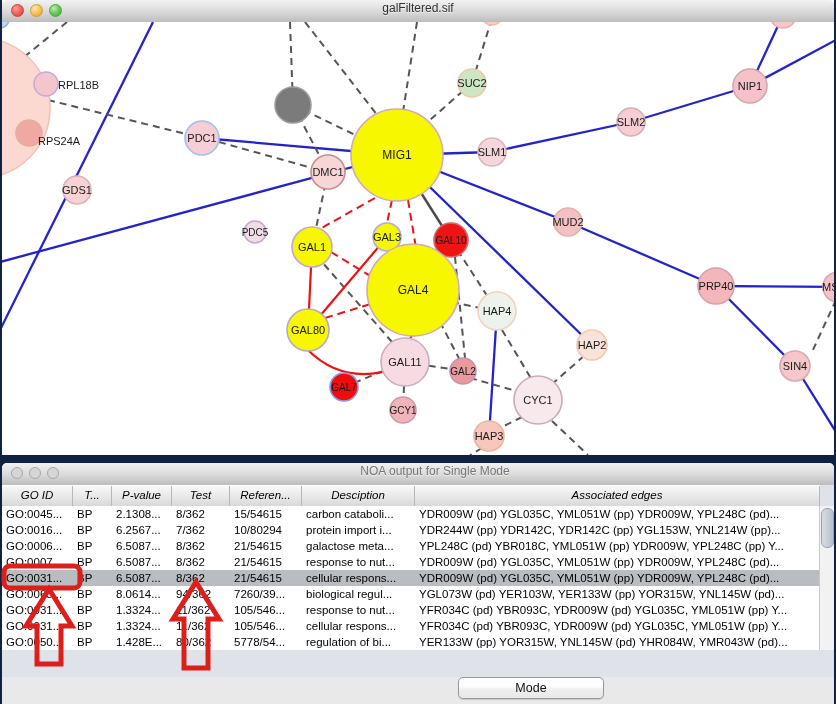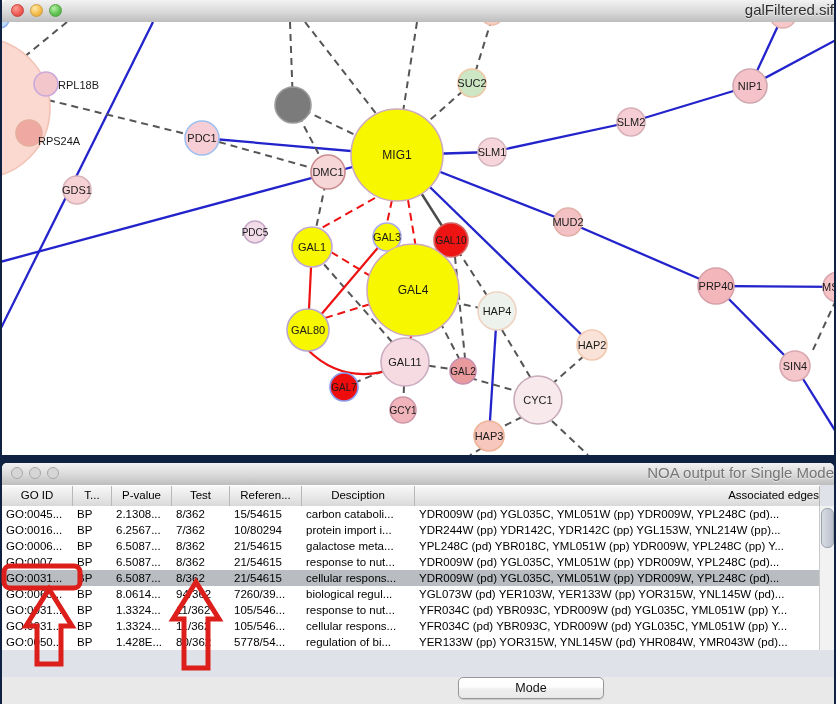--- a/index.html
+++ b/index.html
@@ -10,22 +10,22 @@
     -webkit-font-smoothing:antialiased;
   }
   .window{position:absolute;background:#fff;}
   .titlebar{
     position:absolute;left:0;top:0;right:0;height:22px;
     background:linear-gradient(#f2f2f2,#d9d9d9 55%,#bdbdbd);
     border-bottom:1px solid #8e8e8e;
     border-radius:5px 5px 0 0;
   }
   .titlebar .title{
-    position:absolute;left:0;right:0;top:1px;text-align:right;
-    font-size:15px;color:#2f2f2f;text-shadow:0 1px 0 rgba(255,255,255,.6);
+    position:absolute;left:0;right:0;top:1px;text-align:center;
+    font-size:12px;color:#2f2f2f;text-shadow:0 1px 0 rgba(255,255,255,.6);
   }
   .titlebar.inactive .title{color:#757575;padding-left:34px;}
   .lights{position:absolute;left:9px;top:4px;display:flex;gap:6px;}
   .tl{width:13px;height:13px;border-radius:50%;display:inline-block;box-sizing:border-box;}
   .tl.red{background:radial-gradient(circle at 35% 30%,#ff9d94,#ee5f57 55%,#d23b32);border:1px solid #c8423a;}
   .tl.yellow{background:radial-gradient(circle at 35% 30%,#ffe9a8,#f5bd4f 55%,#dd9c2f);border:1px solid #cf9d3e;}
   .tl.green{background:radial-gradient(circle at 35% 30%,#b8f0a8,#61c554 55%,#43a336);border:1px solid #55a044;}
   .tl.off{background:#d6d6d6;border:1px solid #a8a8a8;width:12px;height:12px;}
 
   
@@ -39,21 +39,21 @@
   .edge-red-dash{stroke:#ee1111;stroke-width:2;fill:none;stroke-dasharray:8 5;}
   .node-label{font-family:"Liberation Sans",sans-serif;fill:#1a1a1a;}
 
   
   #noa-window{left:2px;top:463px;width:832px;height:241px;background:#e9e9e9;border-radius:5px 5px 0 0;}
   #noa-table{position:absolute;left:0;top:22px;width:832px;height:192px;background:#dfe3e9;}
   #thead{position:absolute;left:0;top:0;height:20px;width:818px;display:flex;
     background:linear-gradient(#f8f8f8,#e3e3e3 70%,#d8d8d8);
     border-bottom:1px solid #9a9a9a;border-top:1px solid #fff;}
   .th{box-sizing:border-box;height:20px;line-height:19px;text-align:center;
-    font-size:11.5px;color:#000;border-right:1px solid #b8b8b8;overflow:hidden;white-space:nowrap;}
+    font-size:11.5px;color:#000;border-right:1px solid #b8b8b8;overflow:hidden;white-space:nowrap;font-style:italic;}
   #tbody{position:absolute;left:0;top:21px;width:818px;background:#fff;}
   .tr{display:flex;height:16px;background:#fff;}
   .tr.selected{background:#b9bcc0;}
   .td{box-sizing:border-box;height:16px;line-height:16px;padding-left:4px;
     font-size:11.5px;color:#000;overflow:hidden;white-space:nowrap;}
   #vscroll{position:absolute;right:0;top:21px;width:14px;height:144px;background:#f2f2f2;border-left:1px solid #c9c9c9;}
   #vthumb{position:absolute;left:1px;top:2px;width:11px;height:38px;border-radius:6px;
     background:linear-gradient(90deg,#d8dde4,#b9c0cb);border:1px solid #9aa2ad;}
   #buttonbar{position:absolute;left:0;bottom:0;width:832px;height:27px;}
   .mac-btn{
@@ -211,21 +211,21 @@
     <div class="title">NOA output for Single Mode</div>
   </div>
   <div id="noa-table">
     <div id="thead">
         <div class="th" style="width: 71px;">GO ID</div>
         <div class="th" style="width: 39px;">T...</div>
         <div class="th" style="width: 60px;">P-value</div>
         <div class="th" style="width: 58px;">Test</div>
         <div class="th" style="width: 72px;">Referen...</div>
         <div class="th" style="width: 113px;">Desciption</div>
-        <div class="th" style="width: 405px; text-align: right;">Associated edges</div>
+        <div class="th" style="width: 405px;">Associated edges</div>
       </div>
     <div id="tbody">
         <div class="tr">
           <div class="td" style="width: 71px;">GO:0045...</div>
           <div class="td" style="width: 39px;">BP</div>
           <div class="td" style="width: 60px;">2.1308...</div>
           <div class="td" style="width: 58px;">8/362</div>
           <div class="td" style="width: 72px;">15/54615</div>
           <div class="td" style="width: 113px;">carbon cataboli...</div>
           <div class="td" style="width: 405px;">YDR009W (pd) YGL035C, YML051W (pp) YDR009W, YPL248C (pd)...</div>

